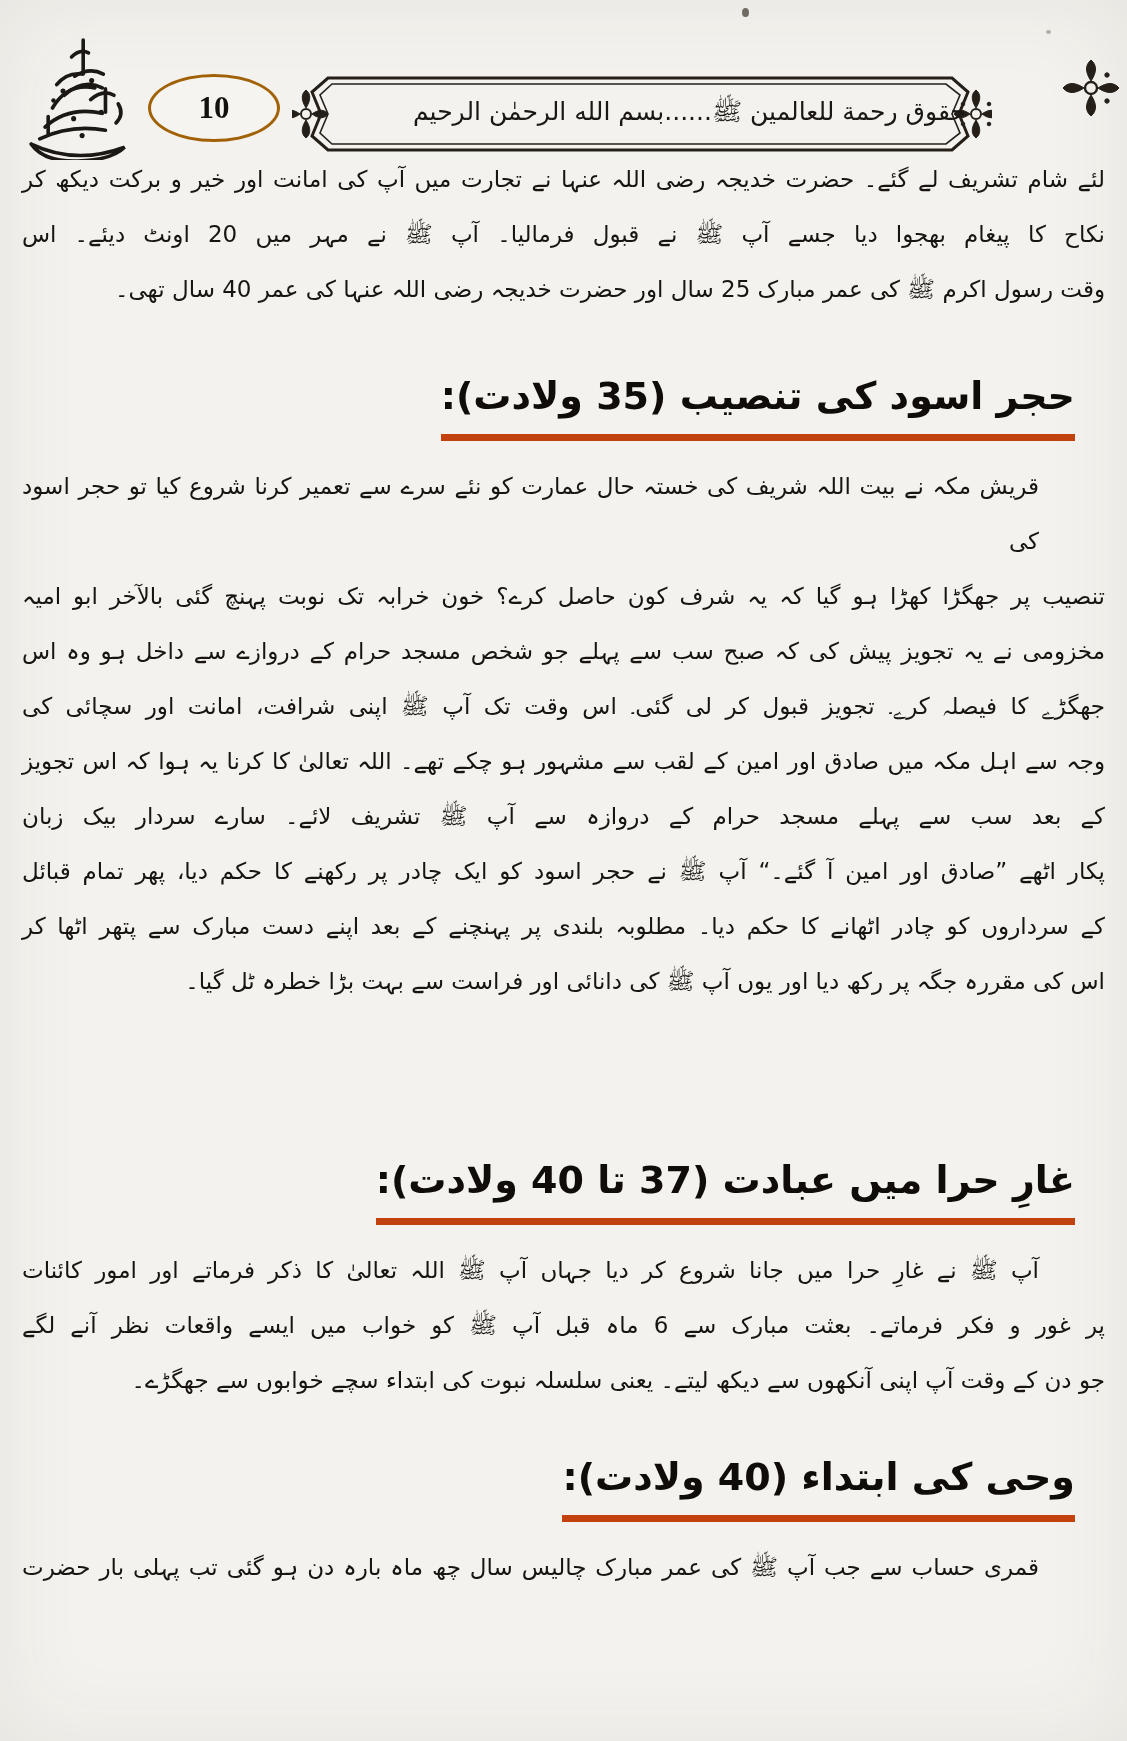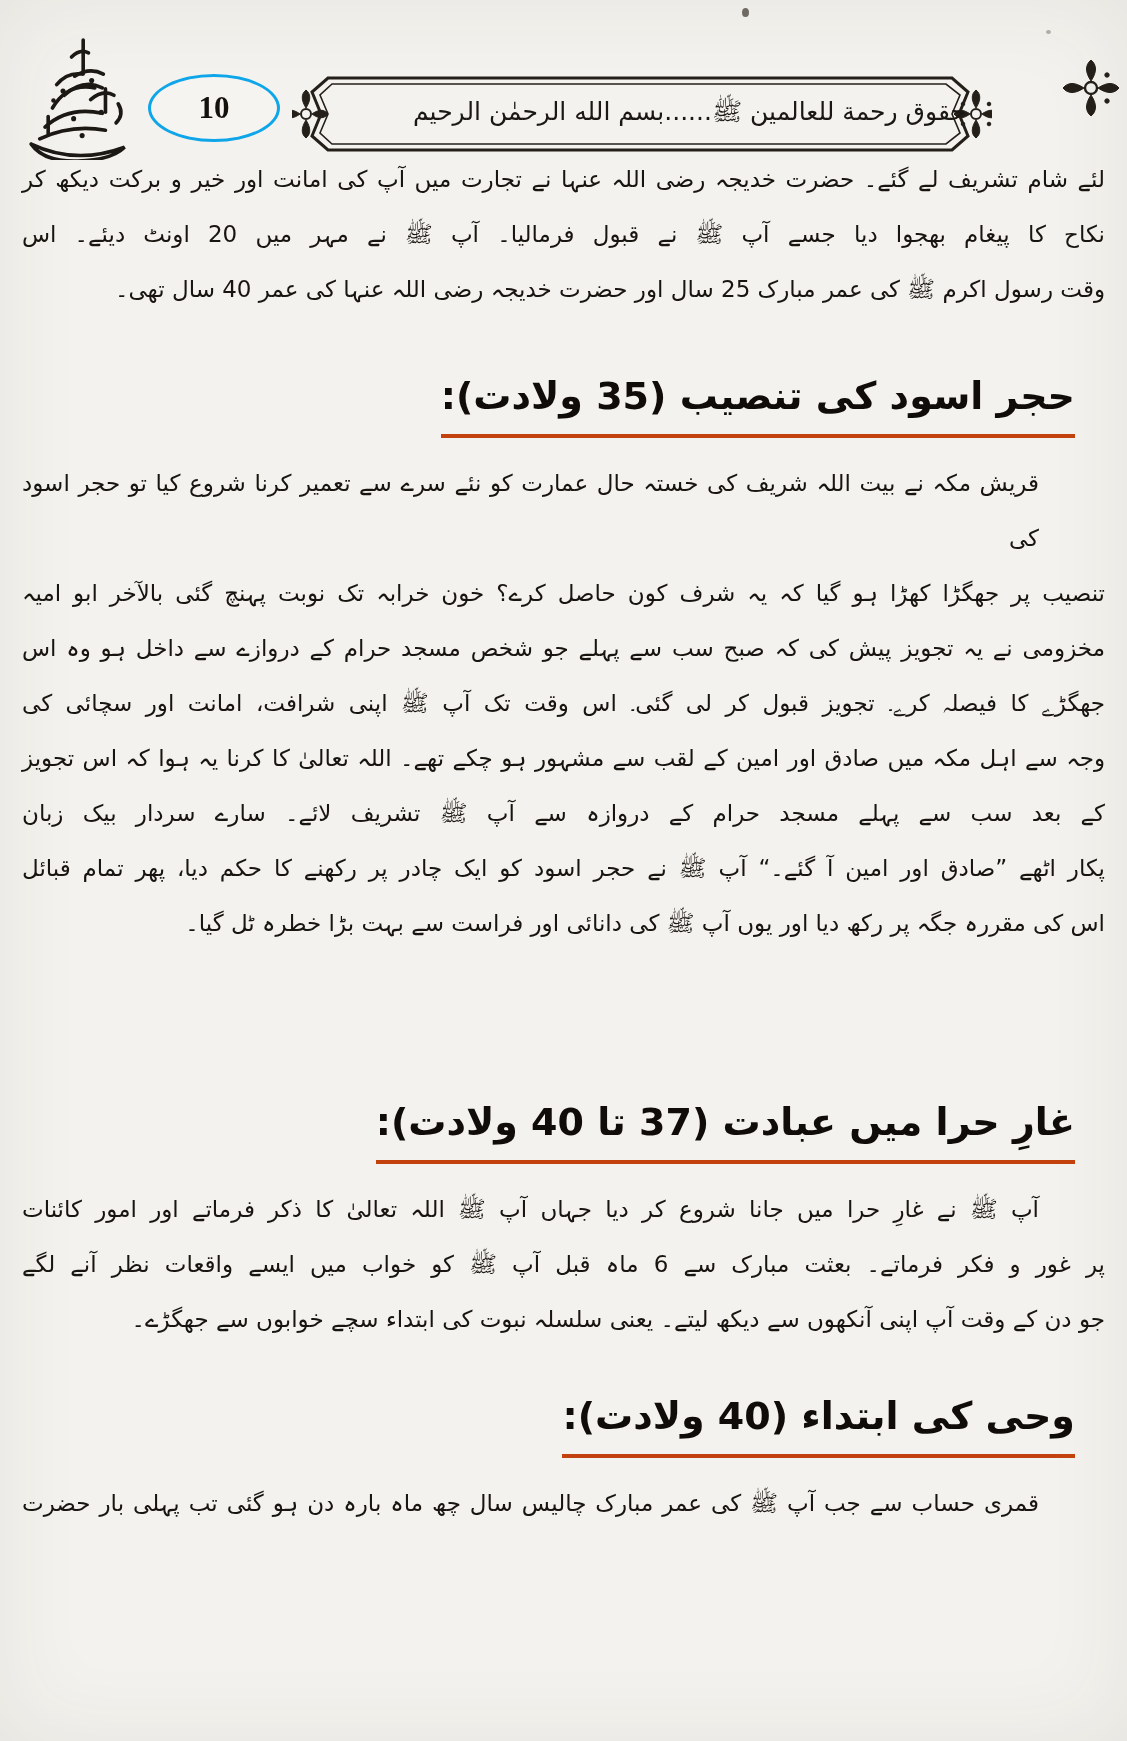--- a/index.html
+++ b/index.html
@@ -11,21 +11,21 @@
     box-shadow:inset 0 0 90px rgba(60,50,40,0.07);
     overflow:hidden;
     font-family:"DejaVu Sans",sans-serif;
     color:#171411;
   }
   
   .hdr{position:absolute;top:0;left:0;width:100%;height:165px;}
   .emblem{position:absolute;left:16px;top:38px;width:128px;height:122px;}
   .pagenum{
     position:absolute;left:148px;top:74px;width:126px;height:62px;
-    border:3px solid #0ea5e9;border-radius:50%;
+    border:3px solid #a16207;border-radius:50%;
     display:flex;align-items:center;justify-content:center;
     font-family:"Liberation Serif","DejaVu Serif",serif;
     font-size:31px;font-weight:bold;color:#14110d;
     background:#f6f4f0;
   }
   .banner{position:absolute;left:292px;top:70px;width:700px;height:88px;}
   .banner svg{position:absolute;inset:0;width:100%;height:100%;}
   .banner-text{
     position:absolute;right:26px;top:50%;transform:translateY(-50%);
     direction:rtl;text-align:right;white-space:nowrap;
@@ -47,21 +47,21 @@
   section{text-align:right;}
   .sec1{margin-top:152px;}
   .sec2{margin-top:48px;}
   .sec3{margin-top:140px;}
   .sec4{margin-top:38px;}
   h2.heading{
     display:inline-block;direction:rtl;
     margin:0 30px 18px 0;
     font-size:38px;font-weight:bold;line-height:62px;
     color:#0f0c09;
-    border-bottom:4px solid #c2410c;
+    border-bottom:7px solid #c2410c;
     padding-bottom:7px;
   }
   .lines{text-align:right;}
 </style>
 </head>
 <body>
 
 <div class="page">
 
   <div class="hdr">
@@ -155,20 +155,21 @@
     <section class="sec2">
       <h2 class="heading">حجر اسود کی تنصیب (35 ولادت):</h2>
       <div class="lines indent-first">
           <div class="bodyline">قریش مکہ نے بیت اللہ شریف کی خستہ حال عمارت کو نئے سرے سے تعمیر کرنا شروع کیا تو حجر اسود کی</div>
           <div class="bodyline">تنصیب پر جھگڑا کھڑا ہو گیا کہ یہ شرف کون حاصل کرے؟ خون خرابہ تک نوبت پہنچ گئی بالآخر ابو امیہ</div>
           <div class="bodyline">مخزومی نے یہ تجویز پیش کی کہ صبح سب سے پہلے جو شخص مسجد حرام کے دروازے سے داخل ہو وہ اس</div>
           <div class="bodyline">جھگڑے کا فیصلہ کرے۔ تجویز قبول کر لی گئی۔ اس وقت تک آپ ﷺ اپنی شرافت، امانت اور سچائی کی</div>
           <div class="bodyline">وجہ سے اہل مکہ میں صادق اور امین کے لقب سے مشہور ہو چکے تھے۔ اللہ تعالیٰ کا کرنا یہ ہوا کہ اس تجویز</div>
           <div class="bodyline">کے بعد سب سے پہلے مسجد حرام کے دروازہ سے آپ ﷺ تشریف لائے۔ سارے سردار بیک زبان</div>
           <div class="bodyline">پکار اٹھے ”صادق اور امین آ گئے۔“ آپ ﷺ نے حجر اسود کو ایک چادر پر رکھنے کا حکم دیا، پھر تمام قبائل</div>
+          <div class="bodyline">کے سرداروں کو چادر اٹھانے کا حکم دیا۔ مطلوبہ بلندی پر پہنچنے کے بعد اپنے دست مبارک سے پتھر اٹھا کر</div>
           <div class="bodyline">اس کی مقررہ جگہ پر رکھ دیا اور یوں آپ ﷺ کی دانائی اور فراست سے بہت بڑا خطرہ ٹل گیا۔</div>
         </div>
     </section>
 
     <section class="sec3">
       <h2 class="heading">غارِ حرا میں عبادت (37 تا 40 ولادت):</h2>
       <div class="lines indent-first">
           <div class="bodyline">آپ ﷺ نے غارِ حرا میں جانا شروع کر دیا جہاں آپ ﷺ اللہ تعالیٰ کا ذکر فرماتے اور امور کائنات</div>
           <div class="bodyline">پر غور و فکر فرماتے۔ بعثت مبارک سے 6 ماہ قبل آپ ﷺ کو خواب میں ایسے واقعات نظر آنے لگے</div>
           <div class="bodyline">جو دن کے وقت آپ اپنی آنکھوں سے دیکھ لیتے۔ یعنی سلسلہ نبوت کی ابتداء سچے خوابوں سے جھگڑے۔</div>

